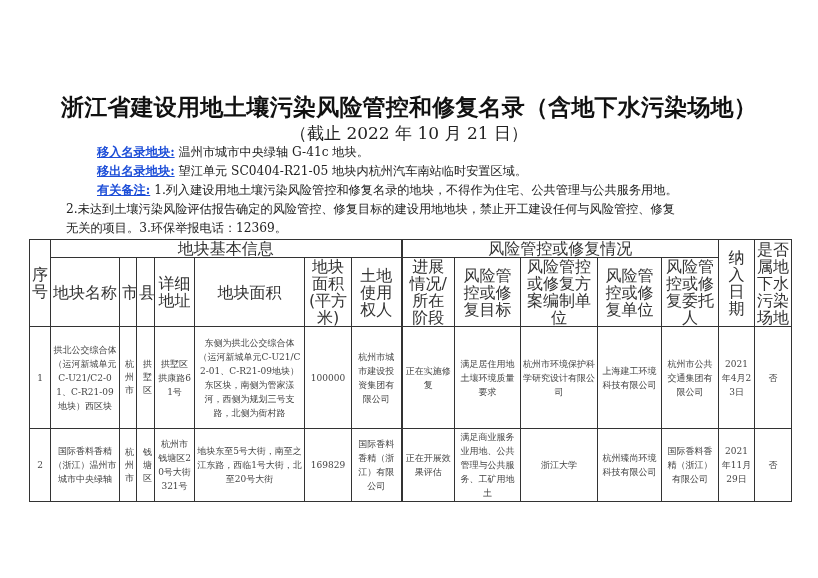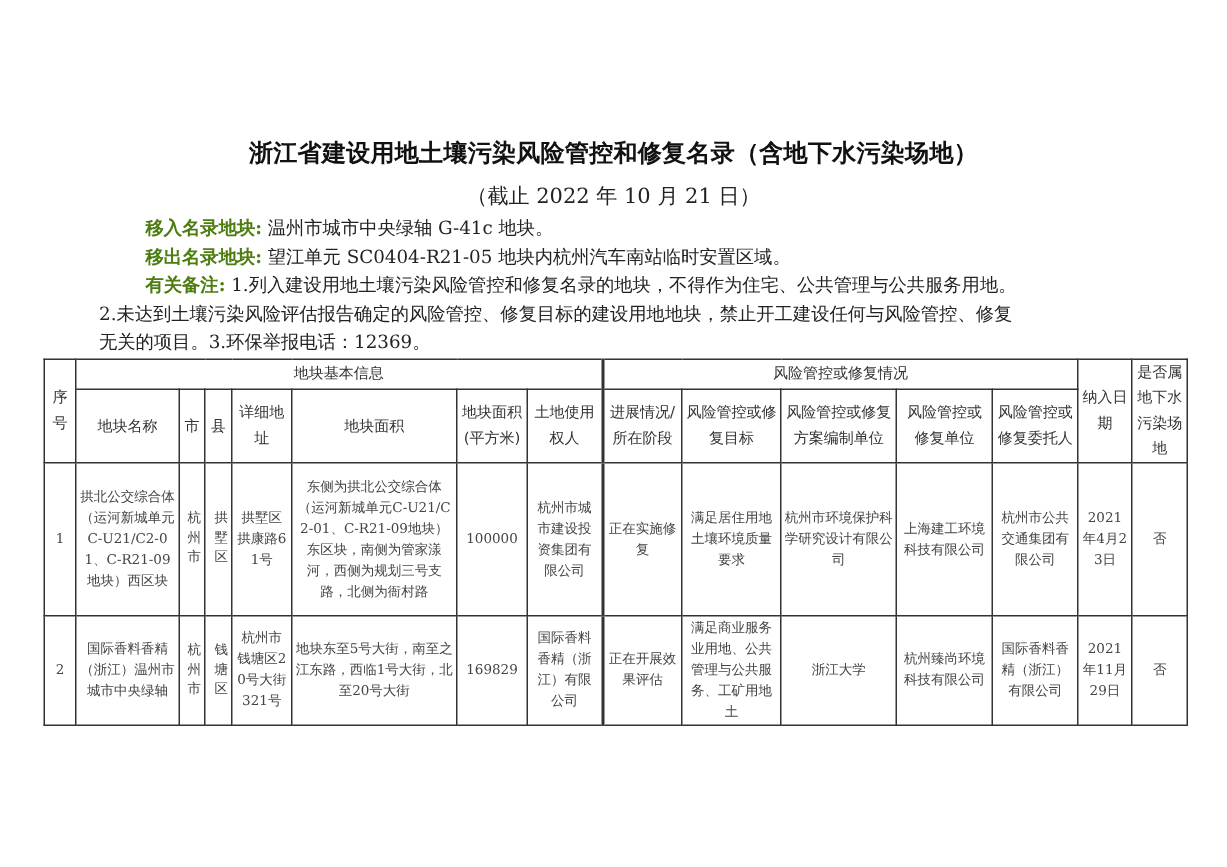--- a/index.html
+++ b/index.html
@@ -2,47 +2,47 @@
 <html><head>
   <meta charset="utf-8">
   <style>
     html, body { margin: 0; padding: 0; }
     body {
       width: 818px; height: 578px; background: #ffffff; position: relative; overflow: hidden;
       font-family: "DejaVu Serif", "Liberation Serif", serif; color: #1a1a1a;
     }
     .title {
       position: absolute; left: 0; top: 92px; width: 818px; text-align: center;
-      font-size: 16px; font-weight: bold; letter-spacing: 0.2px; color: #111;
+      font-size: 23px; font-weight: bold; letter-spacing: 0.2px; color: #111;
     }
     .subtitle {
       position: absolute; left: 0; top: 122px; width: 818px; text-align: center;
-      font-size: 14px; color: #222;
+      font-size: 17px; color: #222;
     }
     .para {
       position: absolute; font-size: 12.2px; color: #222; line-height: 18px; white-space: nowrap;
     }
-    .para b { font-weight: bold; color: #4d7c0f; }
+    .para b { font-weight: bold; color: #1d4ed8; text-decoration: underline; }
     .p1 { left: 97px; top: 143px; }
     .p2 { left: 97px; top: 162px; }
     .p3 { left: 97px; top: 181px; }
     .p4 { left: 66px; top: 200px; }
     .p5 { left: 66px; top: 219px; text-align: center; }
 
     table.list {
       position: absolute; left: 29px; top: 239px; width: 762px; height: 237px;
       border-collapse: collapse; table-layout: fixed;
       font-family: "DejaVu Sans", "Liberation Sans", sans-serif;
     }
     table.list td, table.list th {
       border: 1px solid #333; text-align: center; vertical-align: middle;
       padding: 0 2px; font-weight: normal; font-size: 10px; line-height: 14px; color: #222;
       word-break: break-all; overflow: hidden;
     }
-    table.list th { font-size: 10px; line-height: 17px; color: #333; }
+    table.list th { font-size: 16px; line-height: 17px; color: #333; }
     table.list td.body { font-family: "DejaVu Serif", "Liberation Serif", serif; font-size: 9px; line-height: 14px; color: #444; }
     table.list td.narrow { font-size: 9px; line-height: 13px; text-align: right; }
     tr.grp { height: 18px; }
     tr.hdr { height: 44px; }
     tr.r1 { height: 102px; }
     tr.r2 { height: 73px; }
     .thick-l { border-left: 2px solid #333 !important; margin-top: 16px; }
   </style>
 </head>
 <body>

